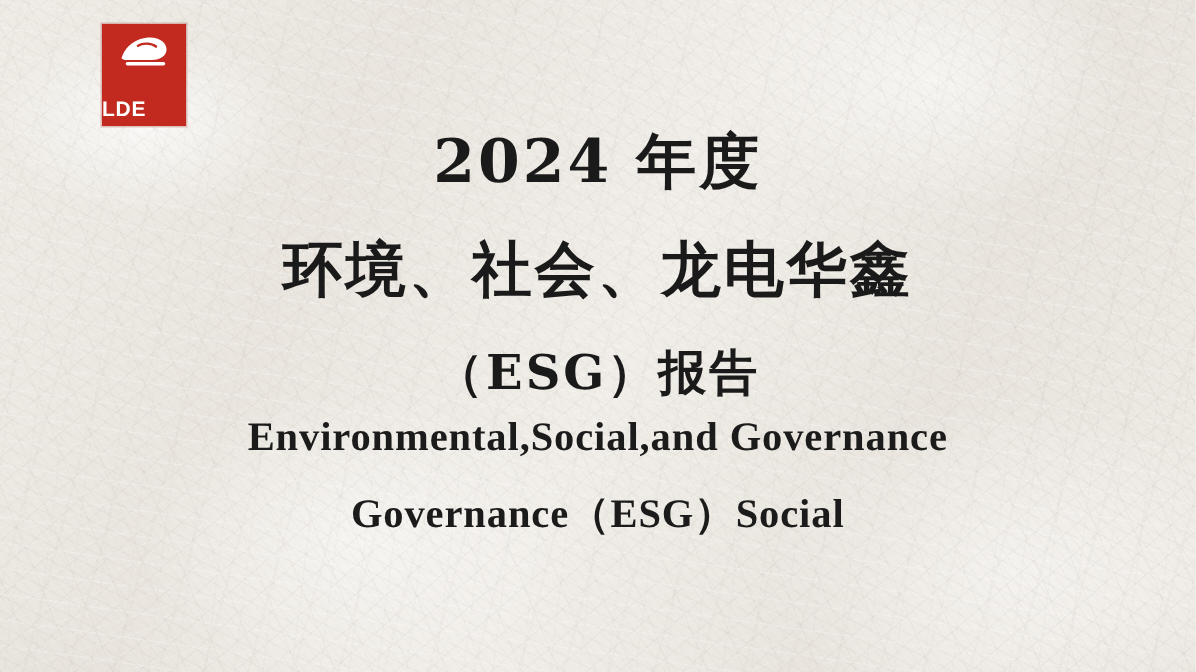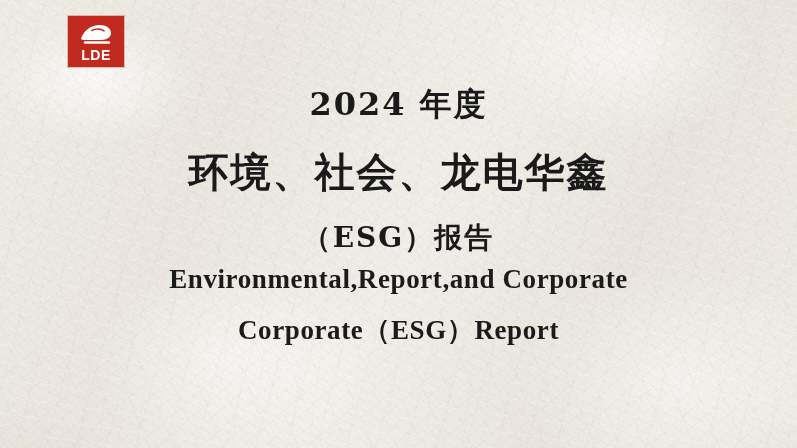--- a/index.html
+++ b/index.html
@@ -61,26 +61,26 @@
   #logo-block {
     position: absolute;
     left: 68px;
     top: 16px;
     display: flex;
     align-items: center;
     z-index: 5;
   }
   #logo-mark {
     width: 56px;
-    height: 51px;
+    height: 68px;
     background: #c22a1f;
     position: relative;
     display: flex;
     flex-direction: column;
-    align-items: center;
+    align-items: flex-start;
     justify-content: flex-end;
     box-shadow: 0 0 0 1px rgba(150,30,20,0.25);
   }
   #logo-mark .glyph {
     position: absolute;
     top: 6px;
     left: 50%;
     transform: translateX(-50%);
     width: 34px;
     height: 24px;
@@ -114,23 +114,23 @@
     text-align: center;
     z-index: 4;
   }
   .cn-line {
     font-family: "DejaVu Serif", serif;
     font-weight: bold;
     color: #1a1a1a;
     letter-spacing: 2px;
     line-height: 1.0;
   }
-  #cn-1 { font-size: 32px; margin-bottom: 32px; }
+  #cn-1 { font-size: 40px; margin-bottom: 32px; }
   #cn-2 { font-size: 40px; margin-bottom: 32px; }
-  #cn-3 { font-size: 28px; margin-bottom: 14px; }
+  #cn-3 { font-size: 32px; margin-bottom: 14px; }
 
   .en-line {
     font-family: "Liberation Serif", serif;
     font-weight: bold;
     color: #1b1b1b;
     letter-spacing: 0.6px;
     line-height: 1.0;
   }
   #en-1 { font-size: 27px; margin-bottom: 24px; }
   #en-2 { font-size: 27px; }
@@ -152,17 +152,17 @@
         <path d="M13 8.5 C16 6.5, 22 6.5, 25 9" stroke="#c22a1f" stroke-width="1.6" fill="none" stroke-linecap="round"></path>
       </svg>
       <div class="lde">LDE</div>
     </div>
   </div>
 
   <div id="title-block">
     <div class="cn-line" id="cn-1">2024 年度</div>
     <div class="cn-line" id="cn-2">环境、社会、龙电华鑫</div>
     <div class="cn-line" id="cn-3">（ESG）报告</div>
-    <div class="en-line" id="en-1">Environmental,Report,and Corporate</div>
-    <div class="en-line" id="en-2">Corporate（ESG）Report</div>
+    <div class="en-line" id="en-1">Environmental,Social,and Governance</div>
+    <div class="en-line" id="en-2">Governance（ESG）Social</div>
   </div>
 
 </div>
 
 </body></html>

